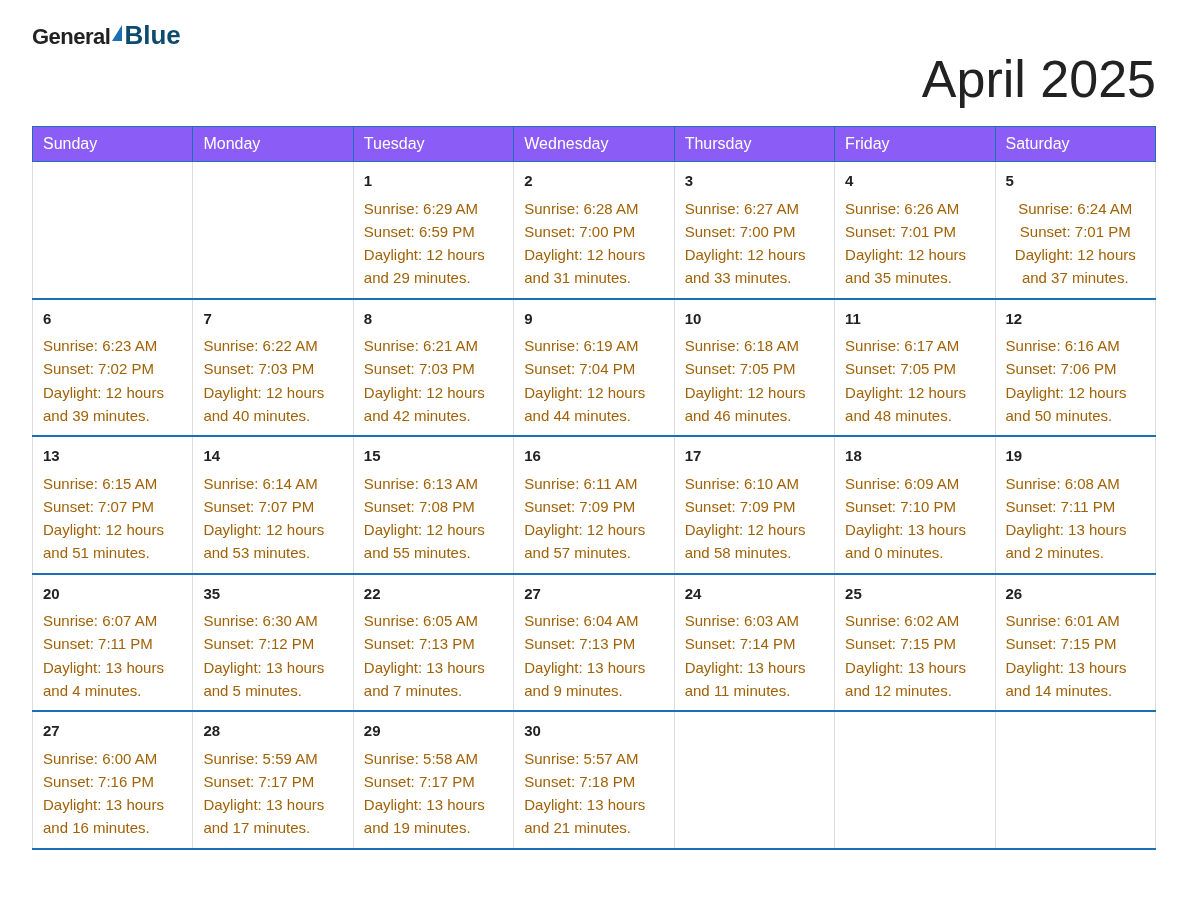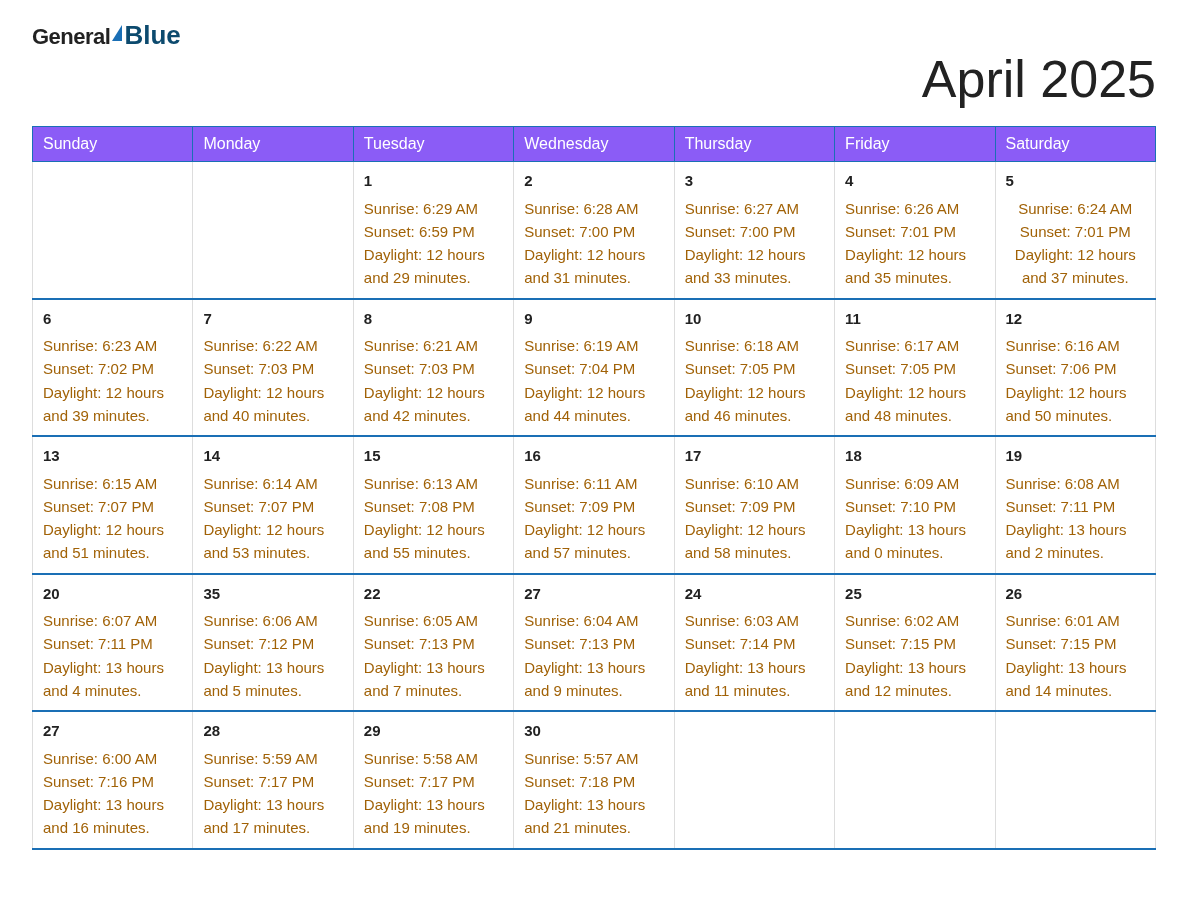--- a/index.html
+++ b/index.html
@@ -287,21 +287,21 @@
       <tr>
         <td>
           <span class="day-num">20</span>
           <div class="day-info" style="white-space: pre-line;">Sunrise: 6:07 AM
 Sunset: 7:11 PM
 Daylight: 13 hours
 and 4 minutes.</div>
         </td>
         <td>
           <span class="day-num">35</span>
-          <div class="day-info" style="white-space: pre-line;">Sunrise: 6:06 AM
+          <div class="day-info" style="white-space: pre-line;">Sunrise: 6:30 AM
 Sunset: 7:12 PM
 Daylight: 13 hours
 and 5 minutes.</div>
         </td>
         <td>
           <span class="day-num">22</span>
           <div class="day-info" style="white-space: pre-line;">Sunrise: 6:05 AM
 Sunset: 7:13 PM
 Daylight: 13 hours
 and 7 minutes.</div>

